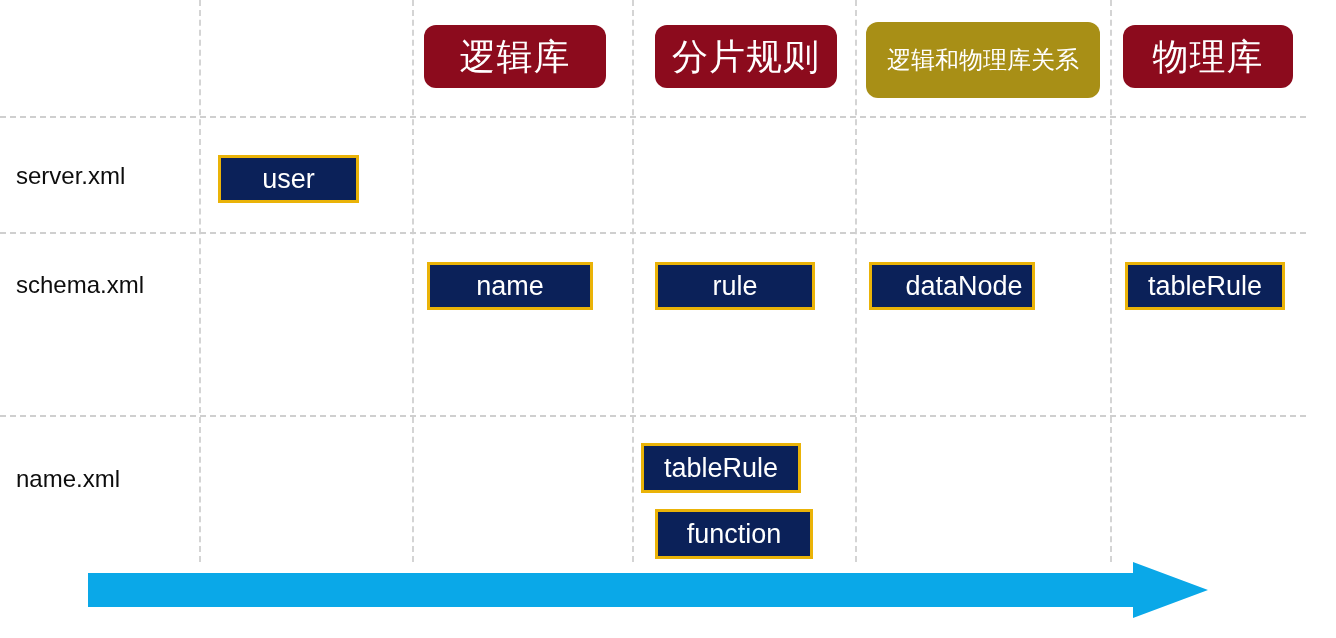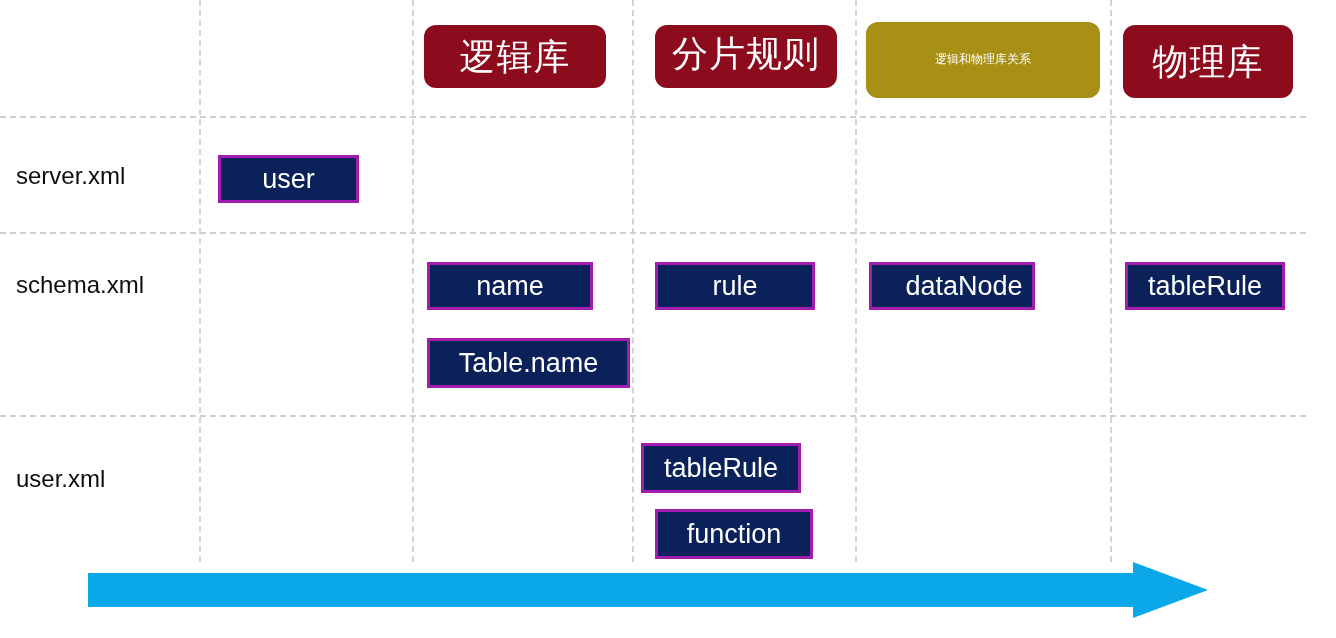--- a/index.html
+++ b/index.html
@@ -42,36 +42,36 @@
     color: #ffffff;
     text-align: center;
     box-sizing: border-box;
     font-family: "DejaVu Serif", "Liberation Serif", serif;
     line-height: 1.1;
     letter-spacing: 1px;
   }
   .header-pill.crimson { background: #8c0b1d; }
   .header-pill.olive   { background: #a88f16; }
   .header-pill.big     { font-size: 36px; }
-  .header-pill.small   { font-size: 12px; letter-spacing: 0px; }
+  .header-pill.small   { font-size: 24px; letter-spacing: 0px; }
 
   
   .row-label {
     position: absolute;
     font-size: 24px;
     color: #0d0d0d;
     white-space: nowrap;
     font-family: "Liberation Sans", "DejaVu Sans", sans-serif;
   }
 
   
   .chip {
     position: absolute;
     background: #0b2159;
-    border: 3px solid #a21caf;
+    border: 3px solid #eab308;
     color: #ffffff;
     display: flex;
     align-items: center;
     justify-content: center;
     font-size: 27px;
     box-sizing: border-box;
     white-space: nowrap;
     font-family: "Liberation Sans", "DejaVu Sans", sans-serif;
   }
 
@@ -98,55 +98,52 @@
 
   <div class="hline" style="top:116px; width:1306px;"></div>
   <div class="hline" style="top:232px; width:1306px;"></div>
   <div class="hline" style="top:415px; width:1306px;"></div>
 
 
   <div class="header-pill crimson big" style="left:424px; top:25px; width:182px; height:63px;">
     <span>逻辑库</span>
   </div>
 
-  <div class="header-pill crimson big" style="left:655px; top:25px; width:182px; height:63px;font-family:Liberation Mono, monospace;">
+  <div class="header-pill crimson big" style="left:655px; top:25px; width:182px; height:63px;">
     <span>分片规则</span>
   </div>
 
   <div class="header-pill olive small" style="left:866px; top:22px; width:234px; height:76px;">
     <span>逻辑和物理库关系</span>
   </div>
 
-  <div class="header-pill crimson big" style="left:1123px; top:25px; width:170px; height:73px;">
+  <div class="header-pill crimson big" style="left:1123px; top:25px; width:170px; height:63px;">
     <span>物理库</span>
   </div>
 
   <div class="row-label" style="left:16px; top:162px;">
     <span>server.xml</span>
   </div>
 
   <div class="row-label" style="left:16px; top:271px;">
     <span>schema.xml</span>
   </div>
 
   <div class="row-label" style="left:16px; top:465px;">
-    <span>user.xml</span>
+    <span>name.xml</span>
   </div>
 
   <div class="chip" style="left:218px; top:155px; width:141px; height:48px;">
     <span>user</span>
   </div>
 
   <div class="chip" style="left:427px; top:262px; width:166px; height:48px;">
     <span>name</span>
   </div>
 
-  <div class="chip" style="left:427px; top:338px; width:203px; height:50px;">
-    <span>Table.name</span>
-  </div>
 
   <div class="chip" style="left:655px; top:262px; width:160px; height:48px;">
     <span>rule</span>
   </div>
 
   <div class="chip" style="left:869px; top:262px; width:166px; height:48px;padding-left:24px;">
     <span>dataNode</span>
   </div>
 
   <div class="chip" style="left:1125px; top:262px; width:160px; height:48px;">

